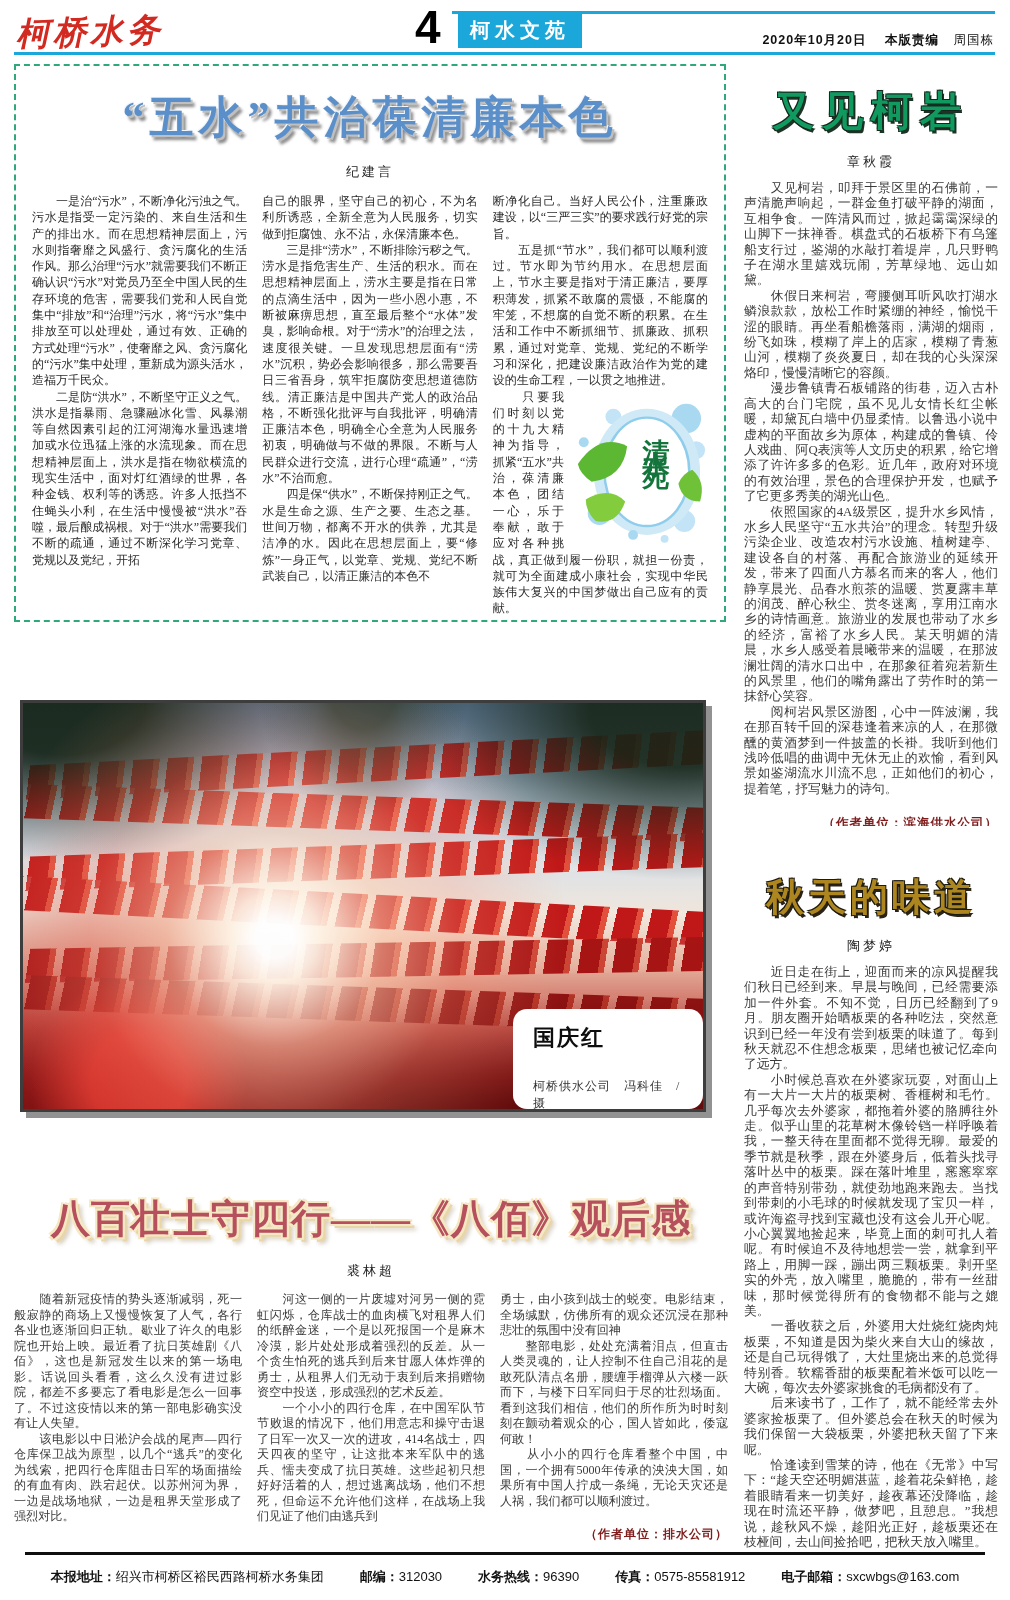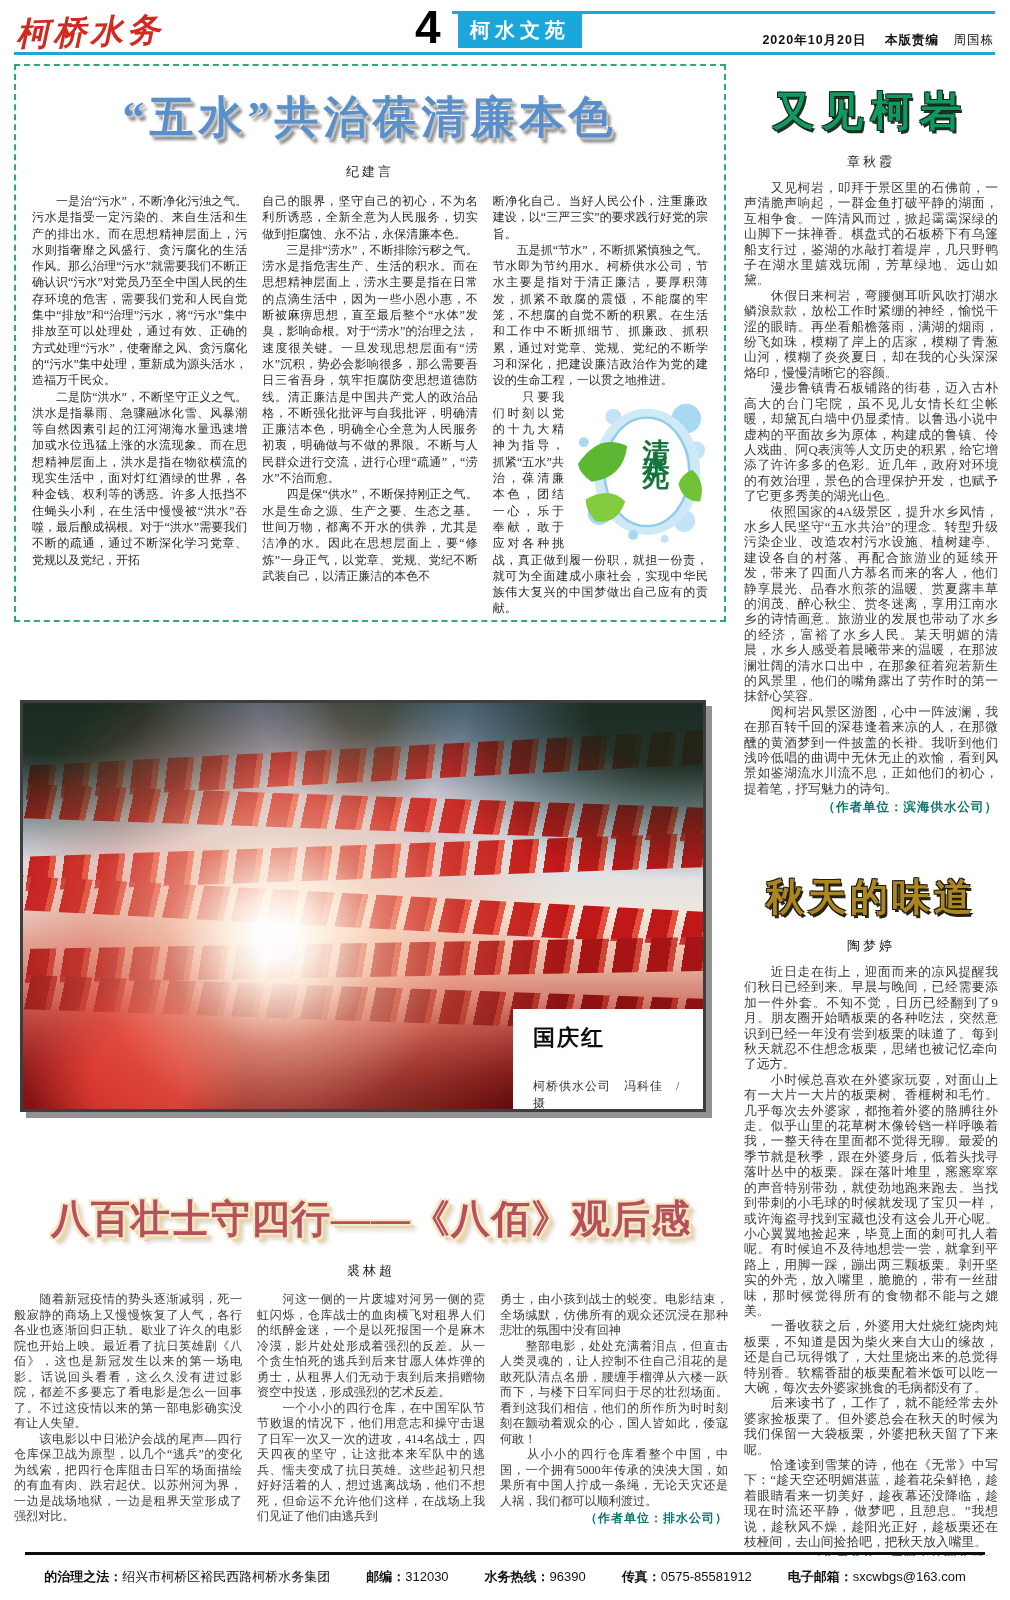--- a/index.html
+++ b/index.html
@@ -44,21 +44,21 @@
   .aside{position:absolute;left:744px;width:254px;overflow:hidden;}
   .keyan{top:84px;height:742px;}
   .autumn{top:872px;height:684px;}
   .aside h2{text-align:center;font-weight:900;font-family:"Liberation Sans",sans-serif;}
   .keyan h2{font-size:41px;letter-spacing:8px;color:var(--keyan_green);
             text-shadow:-1px -1px 0 #15271d,1px -1px 0 #15271d,-1px 1px 0 #15271d,2px 3px 0 #1d3326;}
   .autumn h2{font-size:38px;letter-spacing:4px;color:var(--autumn_gold);
              text-shadow:-1px -1px 0 #1d1a10,1px -1px 0 #1d1a10,-1px 1px 0 #1d1a10,2px 3px 0 #2a2415;}
   .aside .author{margin:14px 0 10px;}
   .aside .body p{font-size:12.8px;line-height:15.4px;text-align:justify;word-break:break-all;color:#3a3a3a;}
-  .credit{text-align:right;font-weight:bold;font-size:12.5px;letter-spacing:1px;margin-top:2px;color:#0f766e;}
+  .credit{text-align:right;font-weight:bold;font-size:12.5px;letter-spacing:1px;margin-top:18px;color:#7f1d1d;}
   
   .photo{position:absolute;left:20px;top:700px;width:686px;height:412px;border:3px solid #3d3d3d;
          box-shadow:6px 6px 0 #929292;overflow:hidden;background:#c8d4e2;}
   .ph-base{position:absolute;inset:0;background:linear-gradient(180deg,#7f9ec0 0%,#a8c2da 16%,#d6e0ea 36%,
            #f0e6dc 52%,#e6b4a0 64%,#c4524a 80%,#8e1f1e 92%,#641212 100%);}
   .flag{position:absolute;left:-4%;width:108%;height:34px;
         background:repeating-linear-gradient(100deg,#c01818 0 20px,#e2503c 20px 26px,rgba(250,240,230,.14) 26px 34px);}
   .f1{top:11%;transform:rotate(-3deg);}
   .f2{top:23%;transform:rotate(2deg);}
   .f3{top:35%;transform:rotate(-2deg);}
@@ -78,21 +78,21 @@
          background:linear-gradient(165deg,#274a7c 0%,#5f321e 22%,#8c2a20 45%,#c03a2c 66%,#5e1515 100%);}
   .inset-art{position:absolute;inset:0;background:
       radial-gradient(circle at 58% 24%,#d8a040 0 14%,rgba(216,160,64,0) 32%),
       radial-gradient(circle at 55% 42%,#e8c07a 0 11%,rgba(210,150,80,.75) 19%,rgba(210,150,80,0) 30%),
       radial-gradient(circle at 50% 72%,rgba(240,210,120,.5) 0 10%,rgba(240,210,120,0) 28%);}
   .inset-art::after{content:"";position:absolute;left:7px;top:34px;bottom:12px;width:11px;
       background:repeating-linear-gradient(180deg,#ffd24a 0 6px,#c42020 6px 15px);opacity:.9;}
   .inset-text{position:absolute;top:5px;width:100%;text-align:center;color:#fff;font-size:10px;
       font-style:italic;letter-spacing:2px;text-shadow:0 0 3px rgba(0,0,0,.6);}
   .caption{position:absolute;right:0;bottom:0;width:190px;height:100px;background:#fff;
-           padding:14px 16px 0 20px;}
+           padding:14px 16px 0 20px;border-radius:14px;}
   .cap-title{font-family:"Liberation Sans",sans-serif;font-weight:900;font-size:22px;
              letter-spacing:2px;color:#0d0d0d;}
   .cap-credit{margin-top:25px;font-size:12px;letter-spacing:1px;color:#333;}
   
   .movie{position:absolute;left:14px;top:1192px;width:714px;height:362px;overflow:hidden;}
   .movie h2{text-align:center;font-size:39px;font-weight:900;letter-spacing:1px;color:var(--movie_red);
             text-shadow:-2px -2px 0 #f6e8c4,2px -2px 0 #f6e8c4,-2px 2px 0 #f6e8c4,2px 2px 0 #f6e8c4,
                         4px 4px 0 #e9d6a6,6px 6px 4px rgba(120,90,40,.35);}
   .movie .author{margin:16px 0 12px;}
   .movie .cols .col{font-size:12.1px;line-height:15.5px;color:#3a3a3a;}
@@ -128,21 +128,21 @@
         <p>　　一是治“污水”，不断净化污浊之气。污水是指受一定污染的、来自生活和生产的排出水。而在思想精神层面上，污水则指奢靡之风盛行、贪污腐化的生活作风。那么治理“污水”就需要我们不断正确认识“污水”对党员乃至全中国人民的生存环境的危害，需要我们党和人民自觉集中“排放”和“治理”污水，将“污水”集中排放至可以处理处，通过有效、正确的方式处理“污水”，使奢靡之风、贪污腐化的“污水”集中处理，重新成为源头活水，造福万千民众。</p>
         <p>　　二是防“洪水”，不断坚守正义之气。洪水是指暴雨、急骤融冰化雪、风暴潮等自然因素引起的江河湖海水量迅速增加或水位迅猛上涨的水流现象。而在思想精神层面上，洪水是指在物欲横流的现实生活中，面对灯红酒绿的世界，各种金钱、权利等的诱惑。许多人抵挡不住蝇头小利，在生活中慢慢被“洪水”吞噬，最后酿成祸根。对于“洪水”需要我们不断的疏通，通过不断深化学习党章、党规以及党纪，开拓</p>
       </div>
       <div class="col">
         <p>自己的眼界，坚守自己的初心，不为名利所诱惑，全新全意为人民服务，切实做到拒腐蚀、永不沾，永保清廉本色。</p>
         <p>　　三是排“涝水”，不断排除污秽之气。涝水是指危害生产、生活的积水。而在思想精神层面上，涝水主要是指在日常的点滴生活中，因为一些小恩小惠，不断被麻痹思想，直至最后整个“水体”发臭，影响命根。对于“涝水”的治理之法，速度很关键。一旦发现思想层面有“涝水”沉积，势必会影响很多，那么需要吾日三省吾身，筑牢拒腐防变思想道德防线。清正廉洁是中国共产党人的政治品格，不断强化批评与自我批评，明确清正廉洁本色，明确全心全意为人民服务初衷，明确做与不做的界限。不断与人民群众进行交流，进行心理“疏通”，“涝水”不治而愈。</p>
         <p>　　四是保“供水”，不断保持刚正之气。水是生命之源、生产之要、生态之基。世间万物，都离不开水的供养，尤其是洁净的水。因此在思想层面上，要“修炼”一身正气，以党章、党规、党纪不断武装自己，以清正廉洁的本色不</p>
       </div>
       <div class="col">
         <p>断净化自己。当好人民公仆，注重廉政建设，以“三严三实”的要求践行好党的宗旨。</p>
-        <p>　　五是抓“节水”，不断抓紧慎独之气。节水即为节约用水。柯桥供水公司，节水主要是指对于清正廉洁，要厚积薄发，抓紧不敢腐的震慑，不能腐的牢笼，不想腐的自觉不断的积累。在生活和工作中不断抓细节、抓廉政、抓积累，通过对党章、党规、党纪的不断学习和深化，把建设廉洁政治作为党的建设的生命工程，一以贯之地推进。</p>
+        <p>　　五是抓“节水”，我们都可以顺利渡过。节水即为节约用水。在思想层面上，节水主要是指对于清正廉洁，要厚积薄发，抓紧不敢腐的震慑，不能腐的牢笼，不想腐的自觉不断的积累。在生活和工作中不断抓细节、抓廉政、抓积累，通过对党章、党规、党纪的不断学习和深化，把建设廉洁政治作为党的建设的生命工程，一以贯之地推进。</p>
         <div class="badge">
           <svg viewBox="0 0 140 160">
             <circle cx="118" cy="28" r="15" fill="#a9d9f1"></circle>
             <circle cx="128" cy="60" r="9" fill="#c2e4f6"></circle>
             <circle cx="30" cy="124" r="12" fill="#a9d9f1"></circle>
             <circle cx="116" cy="132" r="11" fill="#c2e4f6"></circle>
             <circle cx="44" cy="26" r="8" fill="#c2e4f6"></circle>
             <circle cx="14" cy="52" r="5" fill="#a9d9f1"></circle>
             <ellipse cx="78" cy="82" rx="54" ry="64" fill="#cfe9f7"></ellipse>
             <ellipse cx="78" cy="82" rx="43" ry="55" fill="#ffffff" stroke="#8fcdec" stroke-width="2.5"></ellipse>
@@ -215,20 +215,20 @@
       <div class="col">
         <p>勇士，由小孩到战士的蜕变。电影结束，全场缄默，仿佛所有的观众还沉浸在那种悲壮的氛围中没有回神</p>
         <p>　　整部电影，处处充满着泪点，但直击人类灵魂的，让人控制不住自己泪花的是敢死队清点名册，腰缠手榴弹从六楼一跃而下，与楼下日军同归于尽的壮烈场面。看到这我们相信，他们的所作所为时时刻刻在颤动着观众的心，国人皆如此，倭寇何敢！</p>
         <p>　　从小小的四行仓库看整个中国，中国，一个拥有5000年传承的泱泱大国，如果所有中国人拧成一条绳，无论天灾还是人祸，我们都可以顺利渡过。</p>
         <div class="credit">（作者单位：排水公司）</div>
       </div>
     </div>
   </section>
 
   <footer class="footer">
-    <span><b>的治理之法：</b><span>绍兴市柯桥区裕民西路柯桥水务集团</span></span>
+    <span><b>本报地址：</b><span>绍兴市柯桥区裕民西路柯桥水务集团</span></span>
     <span><b>邮编：</b><span>312030</span></span>
     <span><b>水务热线：</b><span>96390</span></span>
     <span><b>传真：</b><span>0575-85581912</span></span>
     <span><b>电子邮箱：</b><span>sxcwbgs@163.com</span></span>
   </footer>
 
 </div>
 
 </body></html>

